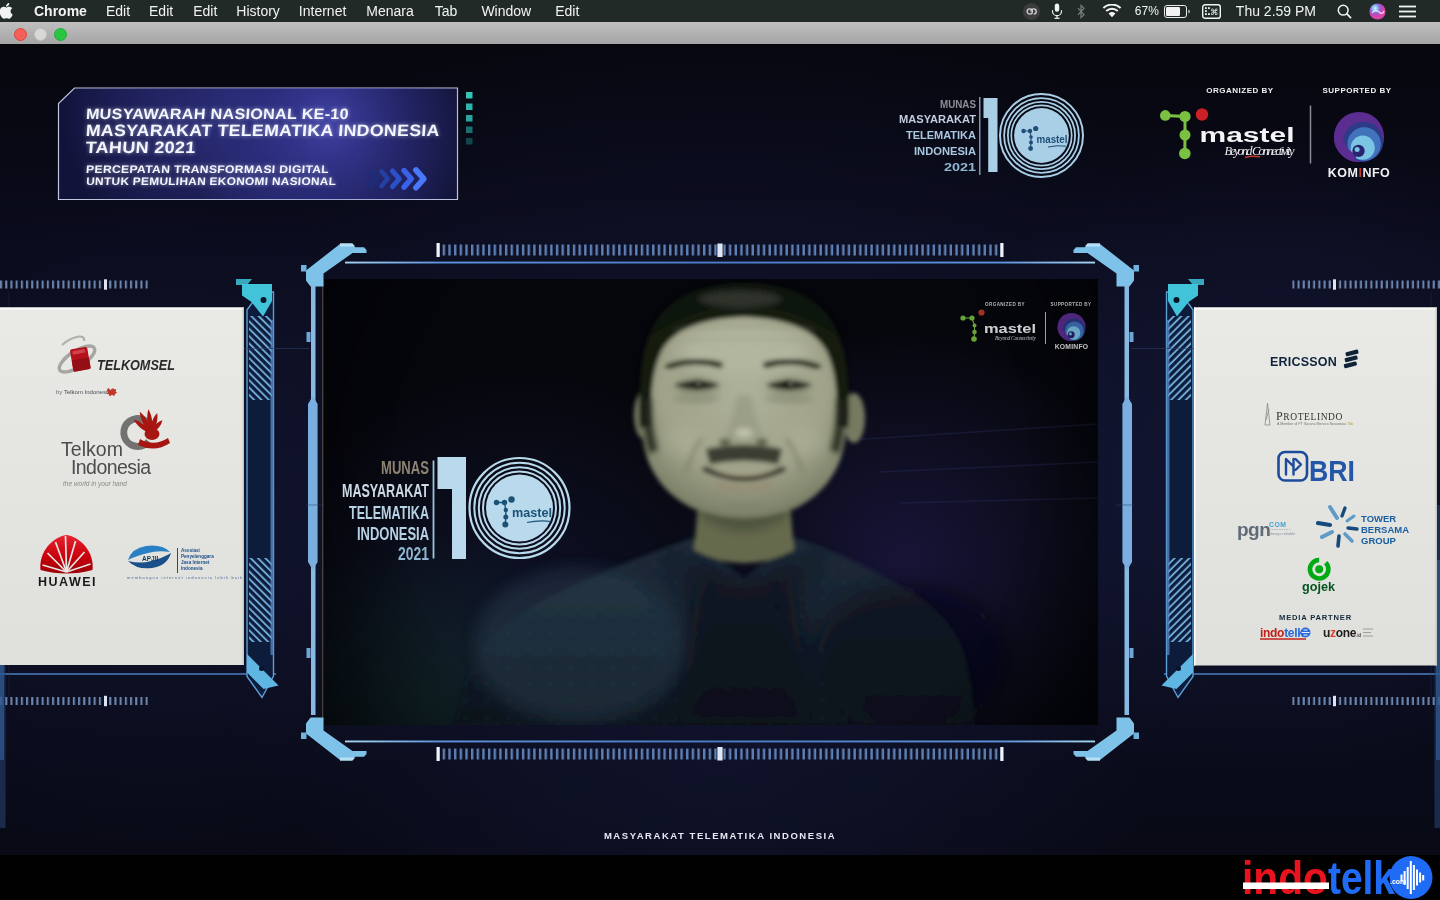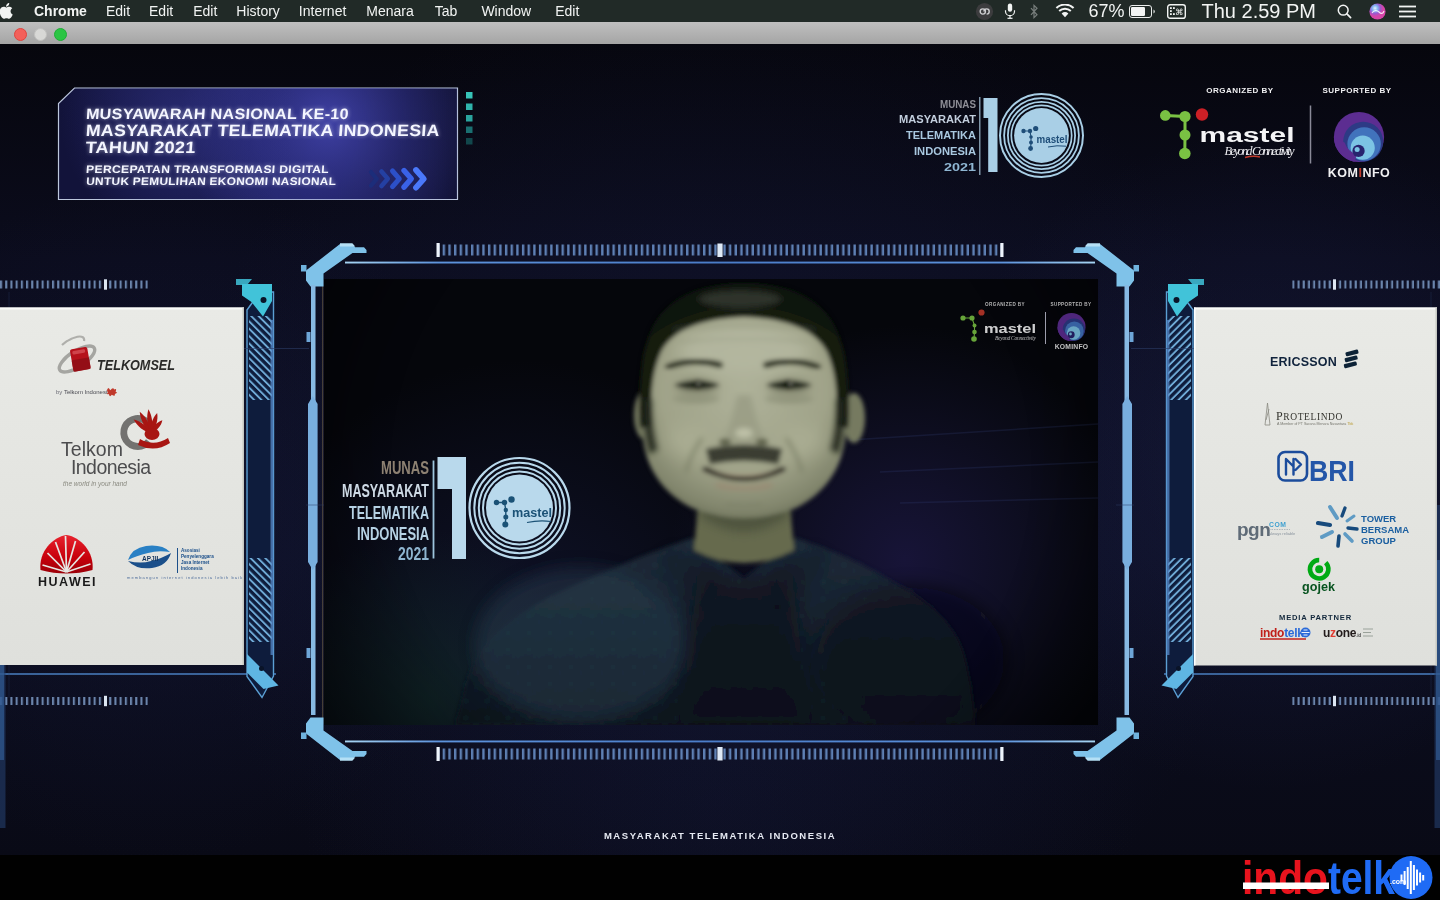--- a/index.html
+++ b/index.html
@@ -39,38 +39,38 @@
         <line x1="3.5" y1="15.3" x2="8.5" y2="15.3" stroke="#f2f4f3" stroke-width="1.2"></line>
       </svg>
 <svg width="10" height="15" viewBox="0 0 10 15" style="margin-left:13px;opacity:.45">
         <path d="M2 4.2 L8 10.8 L5 13.6 L5 1.4 L8 4.2 L2 10.8" fill="none" stroke="#dfe2e1" stroke-width="1.2"></path>
       </svg>
 <svg width="20" height="15" viewBox="0 0 20 15" style="margin-left:16px">
         <path d="M10 13.2 L6.6 9.4a5.2 5.2 0 0 1 6.8 0z" fill="#f2f4f3"></path>
         <path d="M4.2 7a8.6 8.6 0 0 1 11.6 0" fill="none" stroke="#f2f4f3" stroke-width="2"></path>
         <path d="M1.4 4a12.6 12.6 0 0 1 17.2 0" fill="none" stroke="#f2f4f3" stroke-width="2"></path>
       </svg>
-<span style="margin-left:13px;font-size:18px">67%</span>
+<span style="margin-left:13px;font-size:12px">67%</span>
 <svg width="27" height="13" viewBox="0 0 27 13" style="margin-left:5px">
         <rect x="0.5" y="0.5" width="22" height="12" rx="2.5" fill="none" stroke="#eceeed" stroke-width="1"></rect>
         <rect x="2" y="2" width="14" height="9" rx="1.2" fill="#f2f4f3"></rect>
         <path d="M24.5 4.5v4a2.2 2.2 0 0 0 0-4z" fill="#eceeed"></path>
       </svg>
 <svg width="19" height="15" viewBox="0 0 19 15" style="margin-left:11px">
         <rect x="0.7" y="0.7" width="17.6" height="13.6" rx="2.4" fill="none" stroke="#f2f4f3" stroke-width="1.4"></rect>
         <g fill="#f2f4f3">
           <rect x="3" y="3.2" width="1.8" height="1.8"></rect>
           <rect x="6" y="3.2" width="1.8" height="1.8"></rect>
           <rect x="3" y="6.2" width="1.8" height="1.8"></rect>
           <rect x="3" y="9.2" width="1.8" height="1.8"></rect>
           <rect x="6" y="9.2" width="1.8" height="1.8"></rect>
         </g>
         <text x="12.2" y="10.6" font-size="8.5" fill="#f2f4f3" text-anchor="middle" font-family="Liberation Sans">⌘</text>
       </svg>
-<span style="margin-left:15px;font-size:20px">Thu 2.59 PM</span>
+<span style="margin-left:15px;font-size:14px">Thu 2.59 PM</span>
 <svg width="15" height="15" viewBox="0 0 15 15" style="margin-left:21px">
         <circle cx="6.2" cy="6.2" r="4.9" fill="none" stroke="#f2f4f3" stroke-width="1.5"></circle>
         <line x1="9.9" y1="9.9" x2="13.6" y2="13.6" stroke="#f2f4f3" stroke-width="1.7" stroke-linecap="round"></line>
       </svg>
 <svg width="17" height="17" viewBox="0 0 17 17" style="margin-left:17px">
         <defs>
           <radialGradient id="siri" cx="35%" cy="30%">
             <stop offset="0%" stop-color="#e8f3ff"></stop>
             <stop offset="35%" stop-color="#7fb3f2"></stop>
             <stop offset="65%" stop-color="#9b59d0"></stop>

